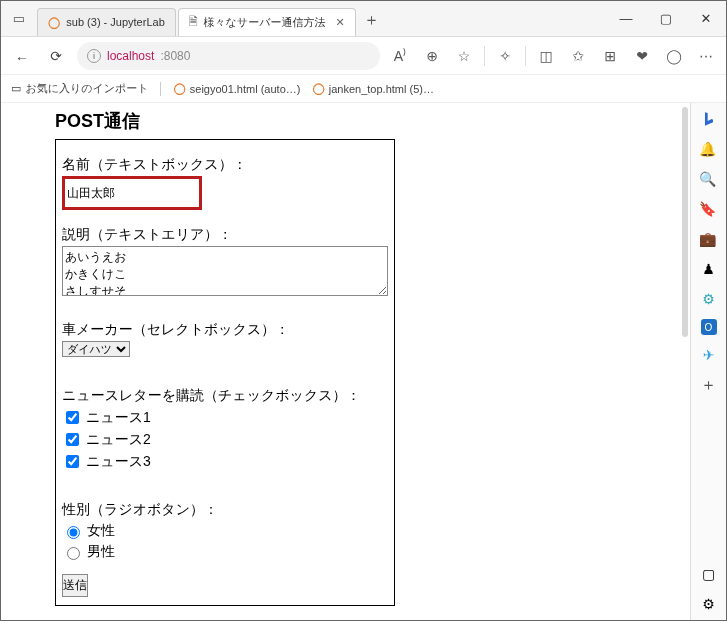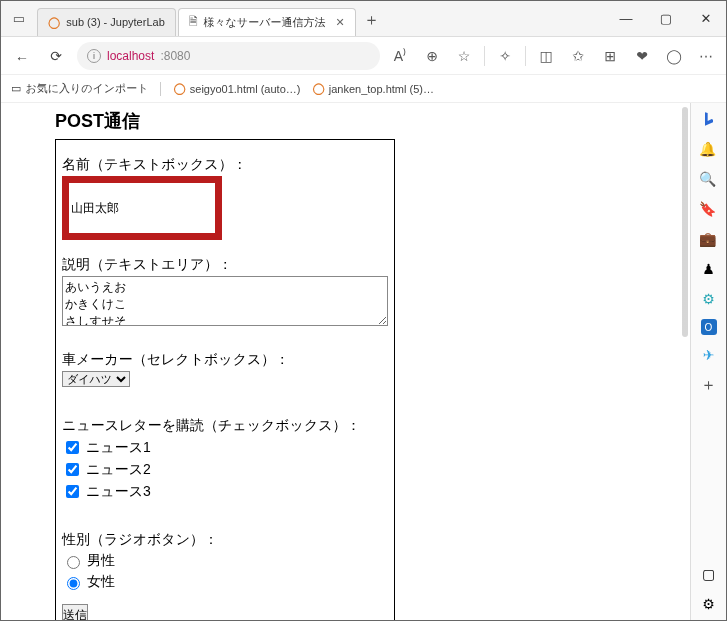--- a/index.html
+++ b/index.html
@@ -25,21 +25,21 @@
   
   .bookmarks { height: 28px; display: flex; align-items: center; gap: 12px; padding: 0 10px; font-size: 11px; color: #444; border-bottom: 1px solid #eee; }
   .bm { display:flex; align-items:center; gap:4px; }
   .orange-ico { color:#e27d2f; font-weight:bold;}
   
   .body-wrap { flex:1; display:flex; overflow:hidden;margin-left:46px;}
   .content { flex:1; overflow:auto; padding:6px 8px; position:relative;}
   h2.heading { font-size:18px; font-weight:bold; margin:0 0 6px 0; }
   .form-box { border:1px solid #000; width:340px; padding:8px 6px 8px 6px; }
   .field-label { margin:8px 0 2px 0; font-size:14px; }
-  .form-box input[type=text] { width:160px; border:7px solid #b91c1c; font-size:12px; padding:18px 2px;}
+  .form-box input[type=text] { width:140px; border:3px solid #b91c1c; font-size:12px; padding:7px 2px;}
   .form-box textarea { width:326px; height:50px; border:1px solid #888; font-size:12px; padding:2px; resize:both;}
   .form-box select { border:1px solid #888; font-size:11px;}
   .chk-row, .radio-row { display:flex; align-items:center; gap:4px; margin:3px 0; font-size:14px;}
   .submit-btn { margin-top:10px; border:1px solid #888; background:#efefef; padding:2px 0; font-size:12px;}
   
   .edge-sidebar { width:36px; border-left:1px solid #ddd; display:flex; flex-direction:column; align-items:center; padding-top:6px; gap:10px; background:#fafafa;}
   .edge-sidebar .sic { width:20px;height:20px;display:flex;align-items:center;justify-content:center;font-size:14px;}
   .sic.blue { color:#2a68d4;}
   .sic.brown { color:#8a4b2d;}
   .sic.teal { color:#2aa8b5;}
@@ -144,26 +144,26 @@
             </div>
             <div class="chk-row">
               <input type="checkbox" checked="" style="">
               <span>ニュース3</span>
             </div>
           </div>
 
         <div class="field-label" style="margin-top:30px">性別（ラジオボタン）：</div>
         <div id="genders">
             <div class="radio-row">
+              <input type="radio" name="gender" checked="" style="">
+              <span>女性</span>
+            </div>
+            <div class="radio-row">
               <input type="radio" name="gender" style="">
               <span>男性</span>
-            </div>
-            <div class="radio-row">
-              <input type="radio" name="gender" checked="" style="">
-              <span>女性</span>
             </div>
           </div>
 
         <button class="submit-btn">送信</button>
       </div>
       <div class="scroll-hint" style="top:4px;height:230px;left:auto;right:2px;"></div>
     </div>
 
     <div class="edge-sidebar">
       <div class="sic blue">

